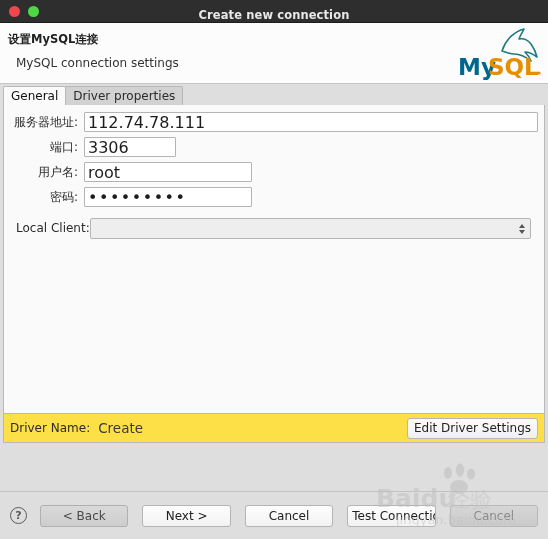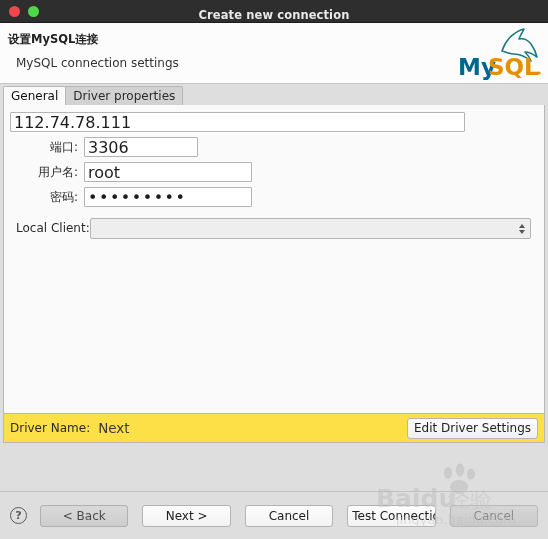--- a/index.html
+++ b/index.html
@@ -168,21 +168,21 @@
     border: 1px solid #b4b4b4;
     background: #ffffff;
     font-family: "DejaVu Sans", "Liberation Sans", sans-serif;
     font-size: 16px;
     color: #1d1d1d;
     padding: 0 3px;
     outline: none;
     border-radius: 1px;
   }
   .inp.full   { width: 455px; }
-  .inp.port   { width: 114px; }
+  .inp.port   { width: 92px; }
   .inp.user   { width: 168px; }
   .inp.pass   { width: 168px; letter-spacing: 1.5px; }
 
   .combo-row {
     display: flex;
     align-items: center;
     margin-top: 10px;
     height: 22px;
   }
   .combo {
@@ -358,20 +358,21 @@
 
   <div class="tabstrip">
     <div class="tab active">General</div>
     <div class="tab">Driver properties</div>
   </div>
 
   <div class="panel">
     <div class="form">
 
       <div class="row">
+        <div class="lbl">服务器地址:</div>
         <input class="inp full" type="text" value="112.74.78.111" style="">
       </div>
 
       <div class="row">
         <div class="lbl">端口:</div>
         <input class="inp port" type="text" value="3306" style="">
       </div>
 
 
       <div class="row">
@@ -392,21 +393,21 @@
             <span class="arrow-dn"></span>
           </div>
         </div>
       </div>
 
     </div>
   </div>
 
   <div class="driver-bar">
     <span class="driver-label">Driver Name:</span>
-    <span class="driver-value">Next</span>
+    <span class="driver-value">Create</span>
     <span class="spacer"></span>
     <button class="btn">Edit Driver Settings</button>
   </div>
 
   <div class="gap"></div>
 
   <div class="footer">
     <div class="help-icon">?</div>
     <button class="fbtn back">&lt; Back</button>
     <button class="fbtn next">Next &gt;</button>

